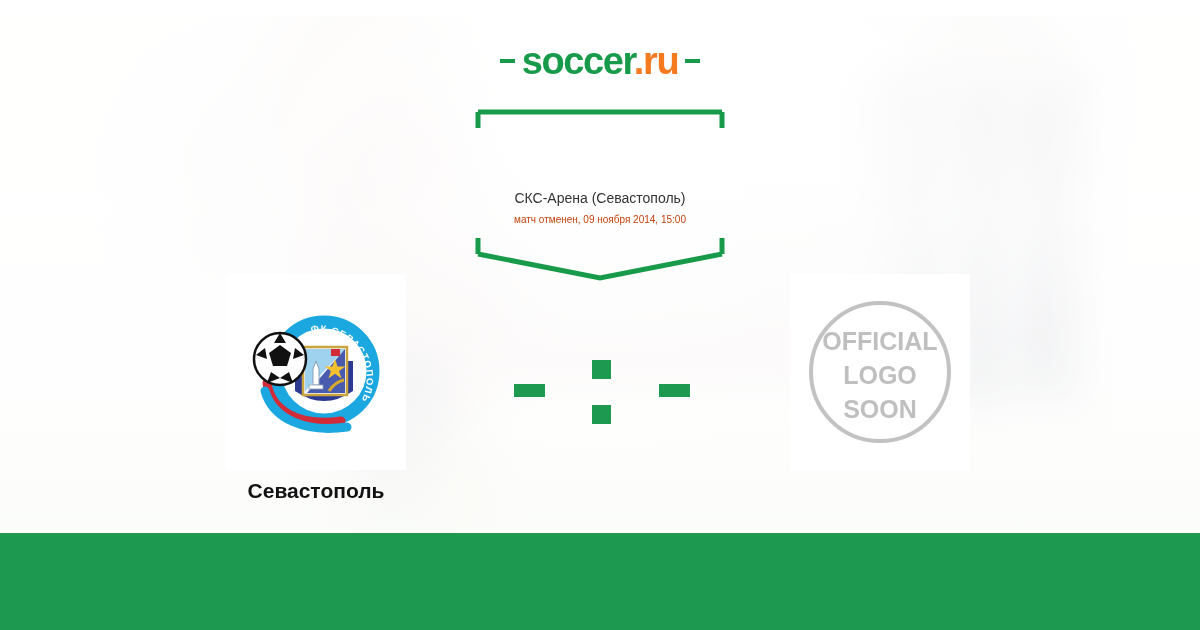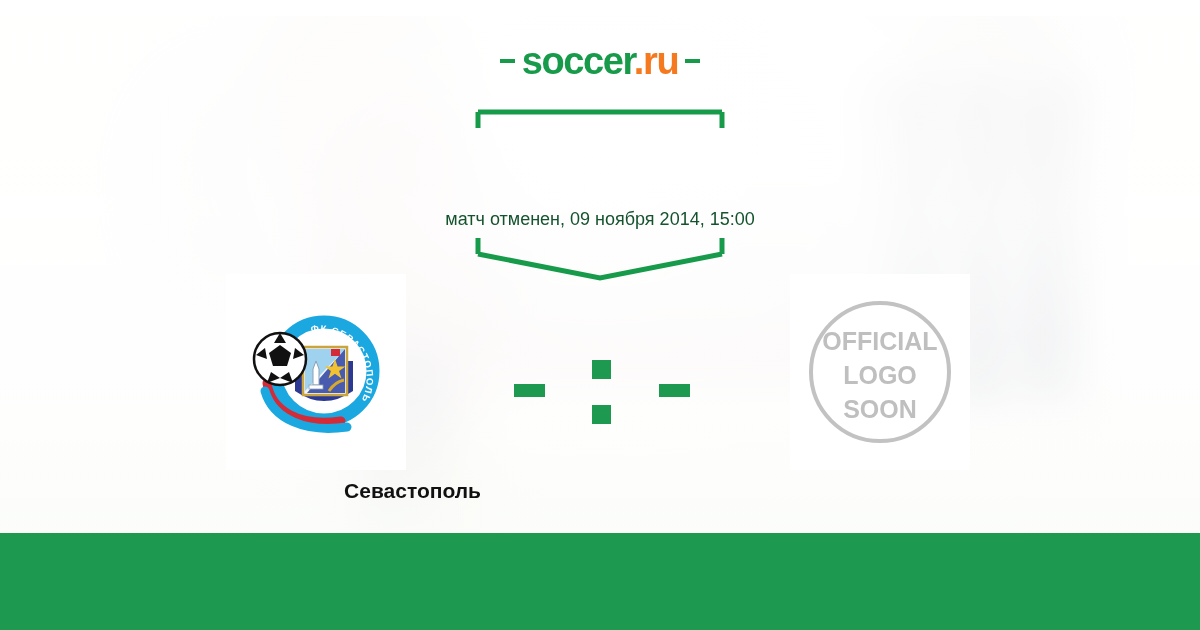--- a/index.html
+++ b/index.html
@@ -130,22 +130,22 @@
     font-size: 14px;
     line-height: 21px;
     z-index: 5;
   }
   .status {
     position: absolute;
     left: 300px;
     top: 193px;
     width: 600px;
     text-align: center;
-    color: #14532d;
-    font-size: 18px;
+    color: #c2410c;
+    font-size: 10px;
     line-height: 21px;
     z-index: 5;
   }
 
   
   .team-card {
     position: absolute;
     top: 258px;
     width: 180px;
     height: 196px;
@@ -161,21 +161,21 @@
   .team-name {
     position: absolute;
     top: 463px;
     width: 330px;
     text-align: center;
     color: #111111;
     font-size: 21px;
     font-weight: bold;
     z-index: 5;
   }
-  .team-name.home { left: 151px; text-align: right; }
+  .team-name.home { left: 151px; }
   .team-name.away { left: 717px; }
 
   
   .score-dash {
     position: absolute;
     width: 31px;
     height: 13px;
     background: #1e9950;
     z-index: 5;
   }
@@ -245,20 +245,21 @@
 
   <div class="logo-plate"></div>
   <div class="logo-wrap">
     <span class="logo-dash"></span>
     <span class="logo-text">
       <span class="logo-soccer">soccer</span><span class="logo-ru">.ru</span>
     </span>
     <span class="logo-dash"></span>
   </div>
 
+  <div class="venue">СКС-Арена (Севастополь)</div>
   <div class="status">матч отменен, 09 ноября 2014, 15:00</div>
 
   <div class="team-card home">
     <svg width="146" height="146" viewBox="0 0 146 146">
 
       <circle cx="81" cy="72" r="49" fill="none" stroke="#1ba7e0" stroke-width="13"></circle>
 
       <path d="M 24 84 C 28 112 56 128 98 122" fill="none" stroke="#d32b37" stroke-width="9" stroke-linecap="round"></path>
 
       <path d="M 22 92 C 30 120 62 134 104 128" fill="none" stroke="#1ba7e0" stroke-width="9" stroke-linecap="round"></path>

